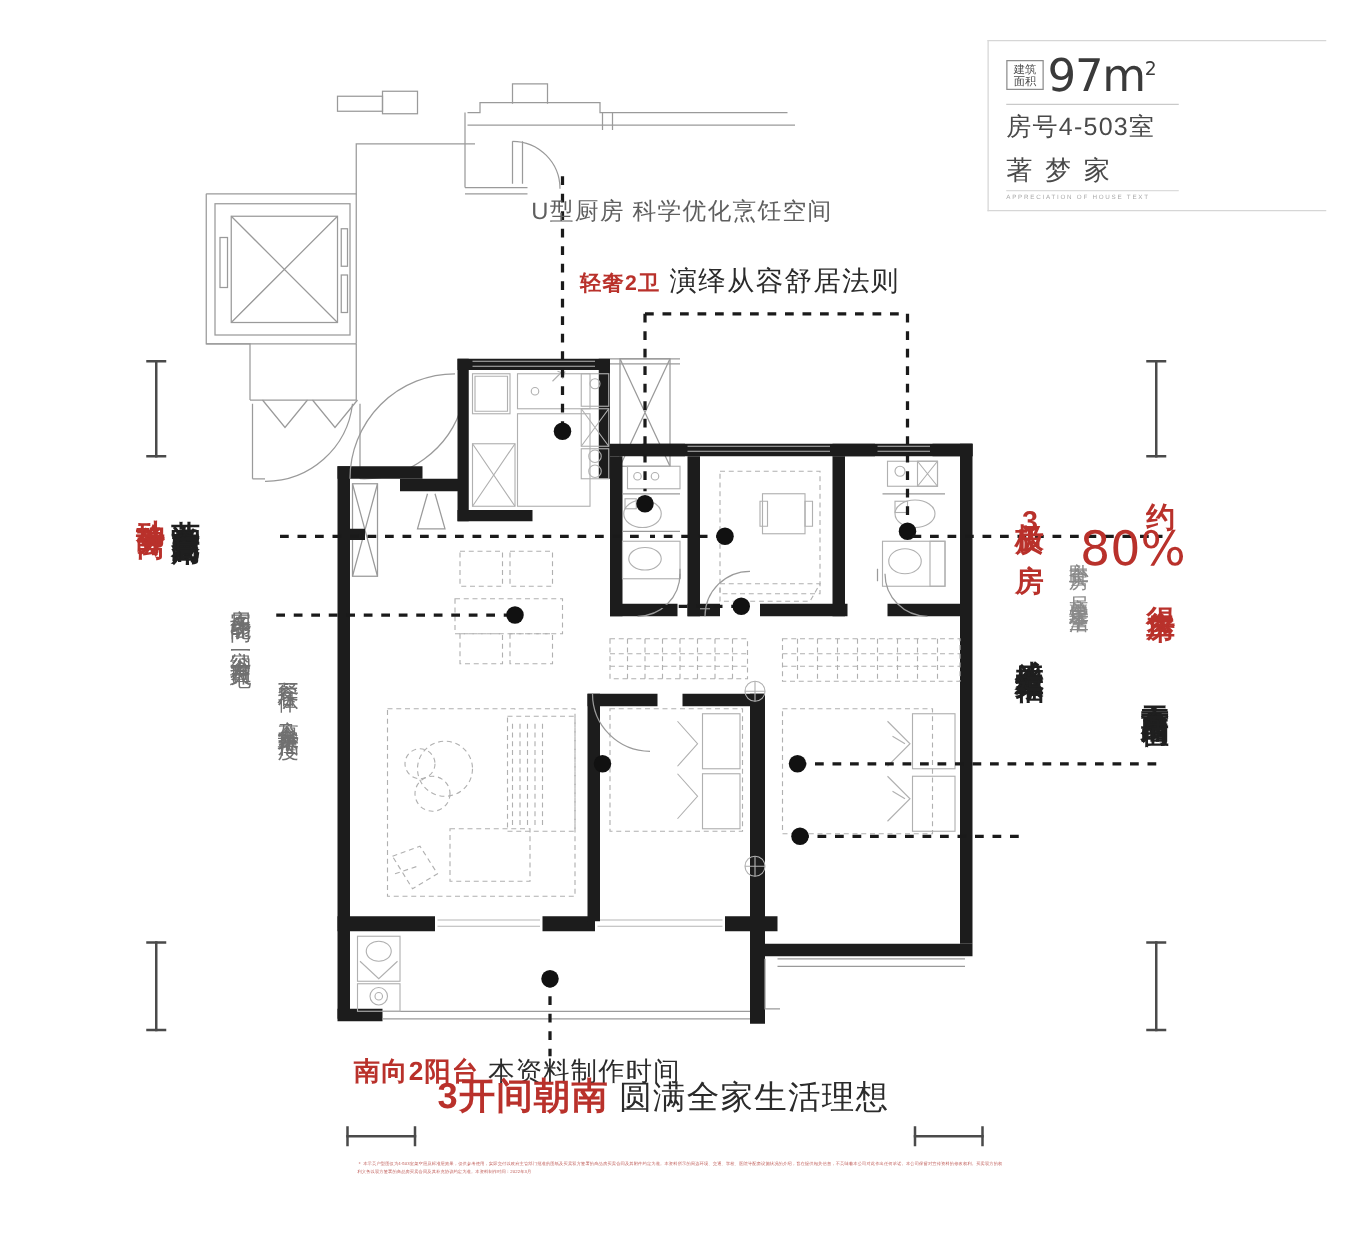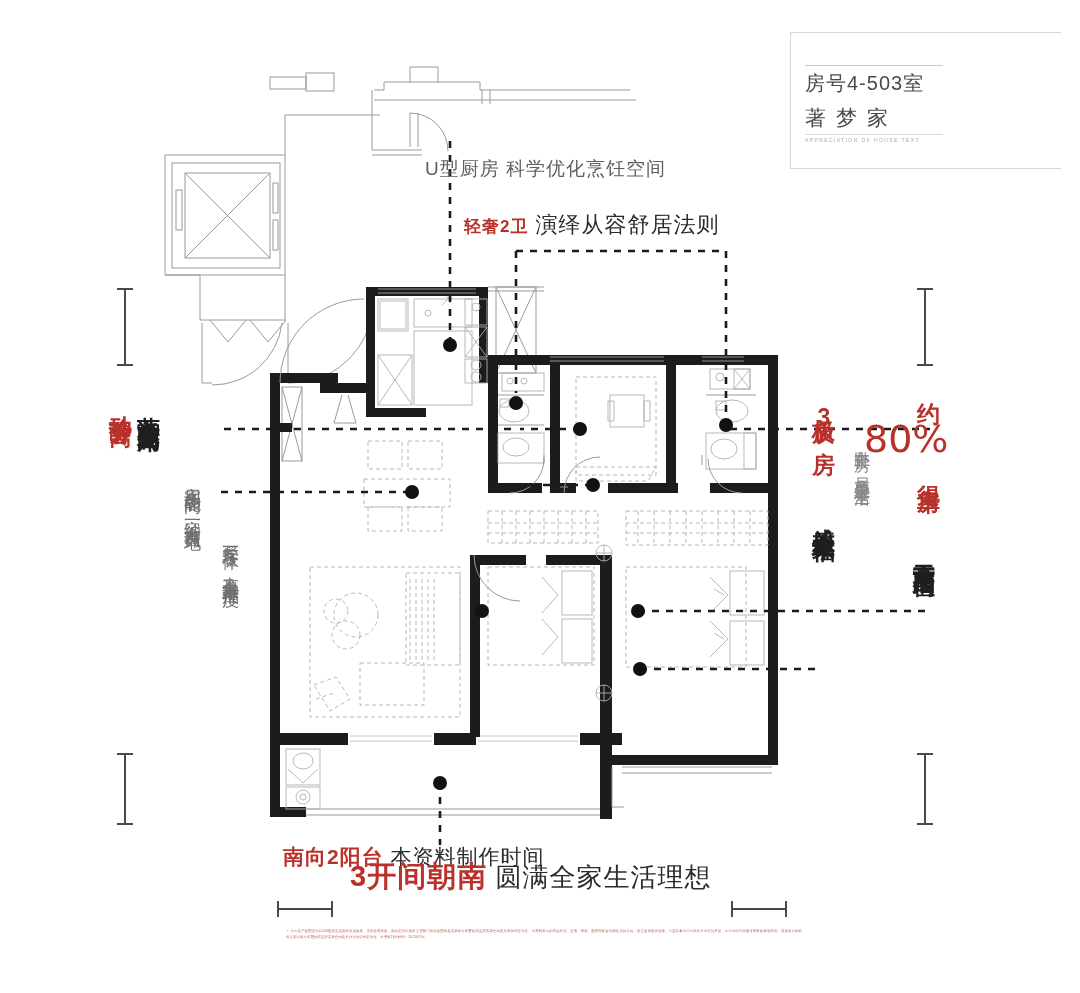--- a/index.html
+++ b/index.html
@@ -369,20 +369,29 @@
     <path class="lead" d="M530 614 h180"></path>
     <circle class="dot" cx="530" cy="614" r="7"></circle>
 
     <path class="lead" d="M330 728 v70"></path>
     <circle class="dot" cx="330" cy="728" r="7"></circle>
   </g>
 </svg>
 
 <div class="abs" id="plan-badge">
   <div id="badge-right">
+    <div class="area-row">
+      <div id="area-tag">
+        <span>建筑</span>
+        <span>面积</span>
+      </div>
+      <div id="area-value">
+        <span>97m</span><span id="area-unit-sup">2</span>
+      </div>
+    </div>
     <div id="room-no">房号4-503室</div>
     <div id="house-name">著梦家</div>
     <div id="house-name-en">APPRECIATION OF HOUSE TEXT</div>
   </div>
 </div>
 
 <div class="abs" id="kitchen-note">U型厨房 科学优化烹饪空间</div>
 
 <div class="abs" id="bath-note">
   <span class="hl">轻奢2卫</span>

